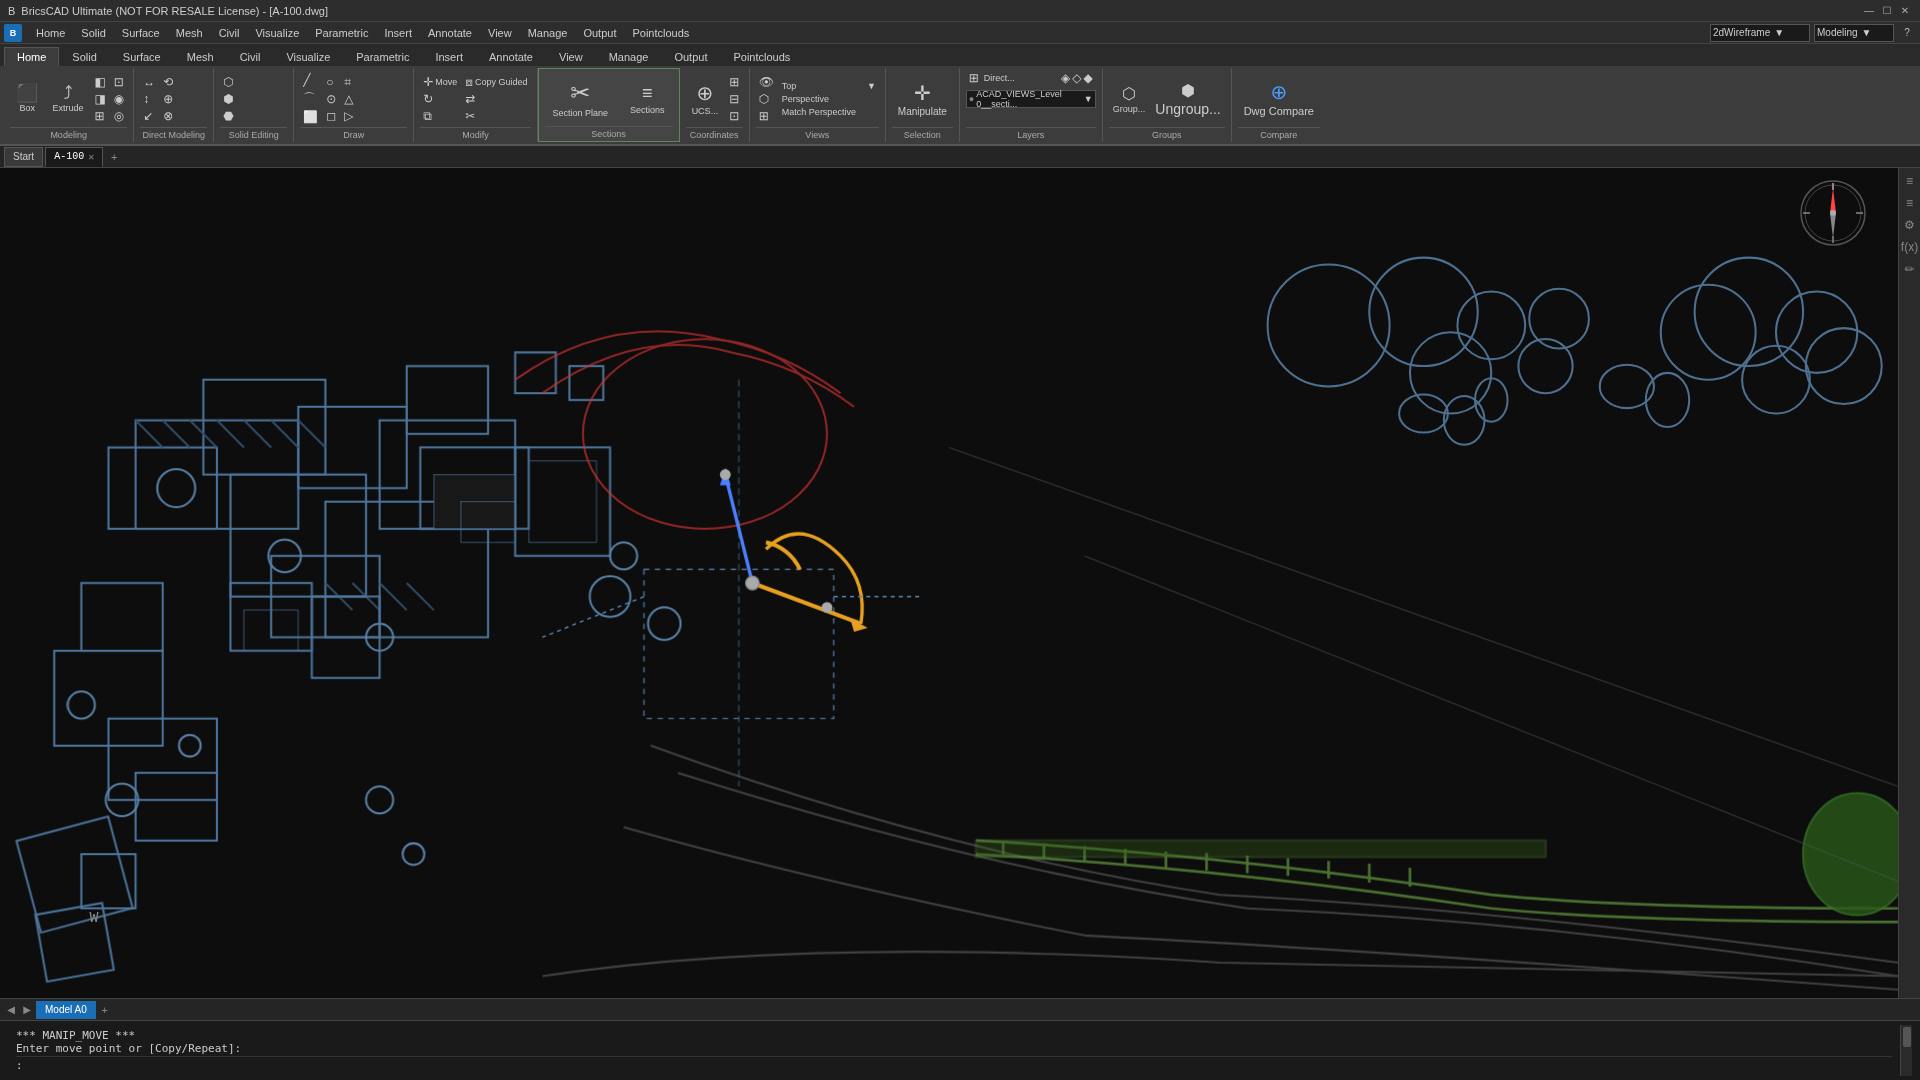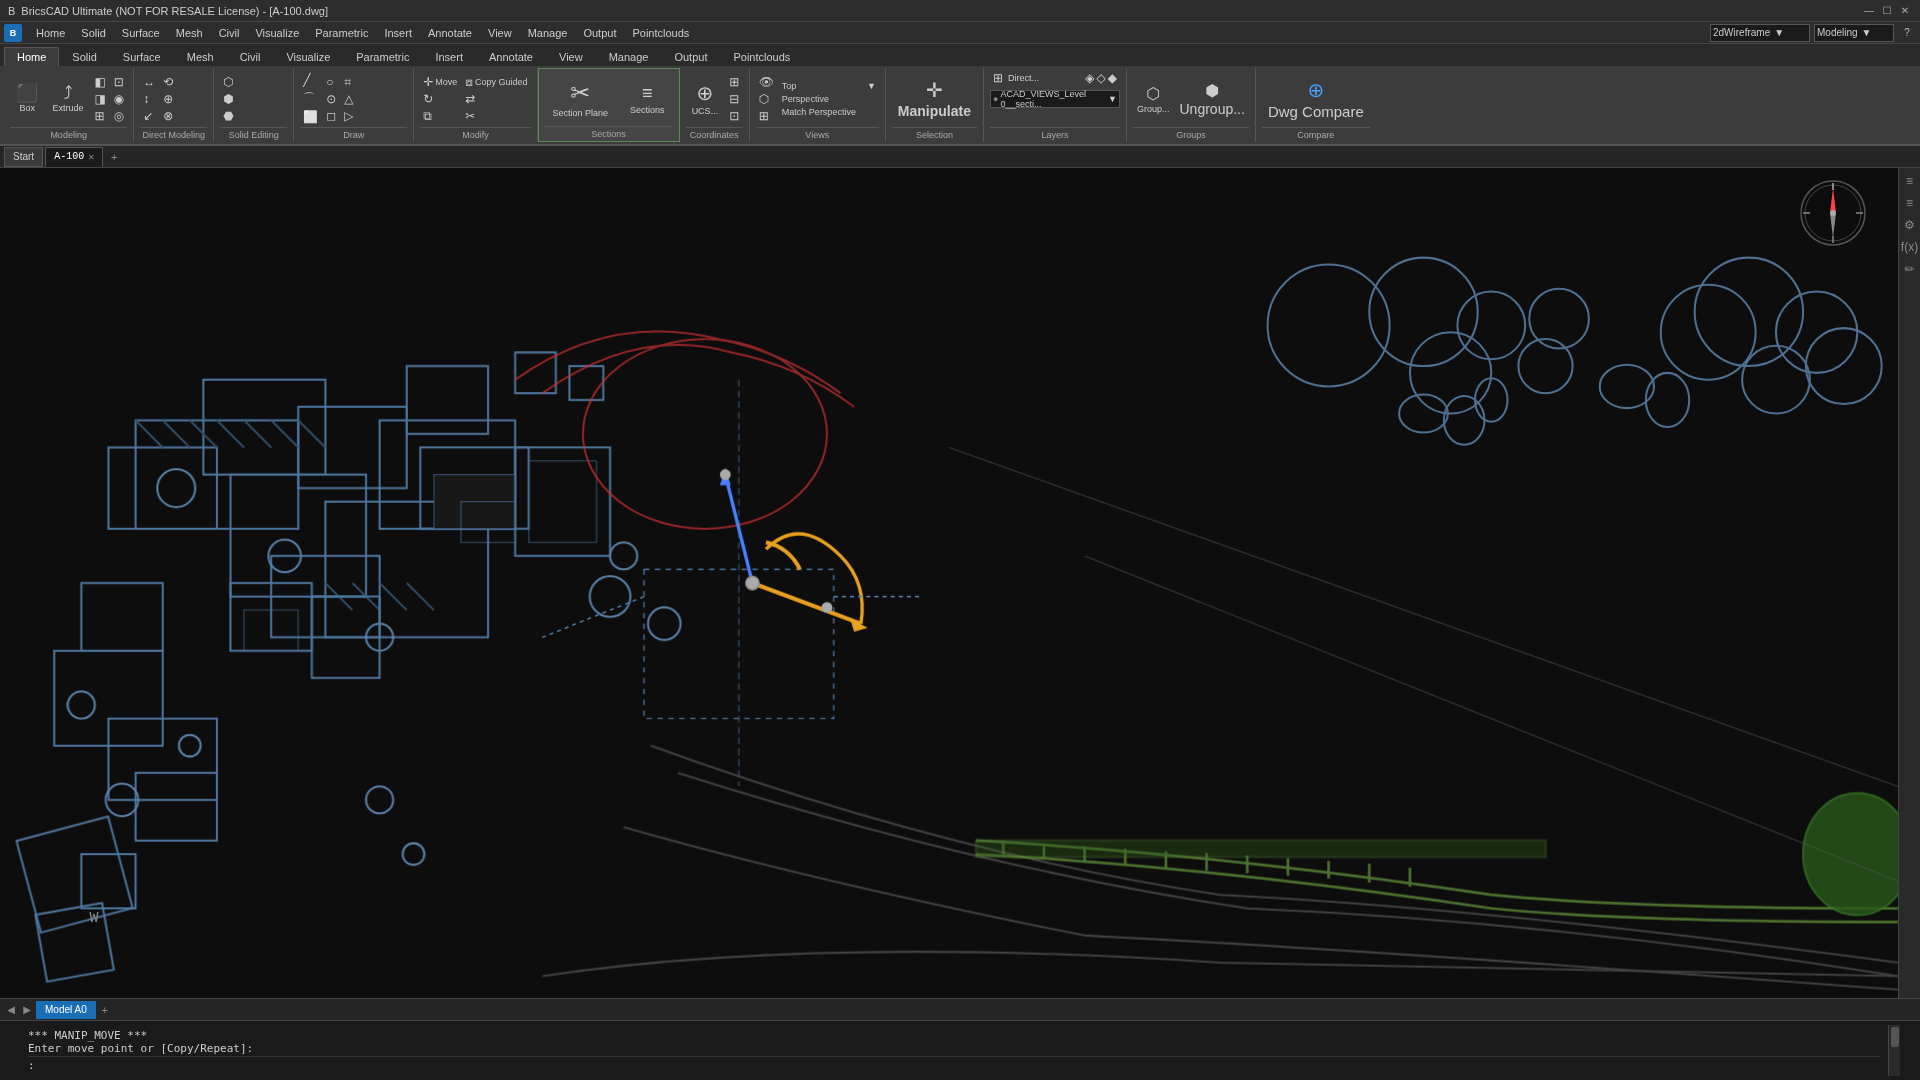--- a/index.html
+++ b/index.html
@@ -146,21 +146,21 @@
       cursor: pointer; color: #888; font-size: 12px; border-radius: 2px;
     }
 
     
     #command-area {
       height: 60px;
       background: #1a1a1a;
       border-top: 1px solid #444;
       display: flex;
       flex-direction: column;
-      padding: 4px 20px;
+      padding: 4px 8px;
     }
     #command-output {
       flex: 1;
       font-size: 11px;
       color: #ccc;
       font-family: monospace;
     }
     #command-input-row {
       display: flex;
       align-items: center;
@@ -487,21 +487,21 @@
         </div>
       </div>
     </div>
     <div class="ribbon-group-label">Views</div>
   </div>
 
   <div class="ribbon-group" style="min-width:70px;">
     <div class="ribbon-group-content">
       <div class="ribbon-btn large">
         <span style="font-size:20px;">✛</span>
-        <span style="font-size:14px;font-weight:bold;">Manipulate</span>
+        <span style="font-size:10px;">Manipulate</span>
       </div>
     </div>
     <div class="ribbon-group-label">Selection</div>
   </div>
 
   <div class="ribbon-group" style="min-width:140px;">
     <div class="ribbon-group-content" style="flex-direction:column; align-items:stretch;">
       <div style="display:flex; gap:2px; margin-bottom:2px;">
         <div class="ribbon-btn-sm">
             <span class="icon-sm">⊞</span>
@@ -533,21 +533,21 @@
         <span style="font-size:14px;">Ungroup...</span>
       </div>
     </div>
     <div class="ribbon-group-label">Groups</div>
   </div>
 
   <div class="ribbon-group" style="min-width:60px;">
     <div class="ribbon-group-content">
       <div class="ribbon-btn large">
         <span style="font-size:20px; color:#4a9eff;">⊕</span>
-        <span style="font-size:15px; text-align:center;">Dwg Compare</span>
+        <span style="font-size:11px; text-align:center;">Dwg Compare</span>
       </div>
     </div>
     <div class="ribbon-group-label">Compare</div>
   </div>
 
 </div>
 
 <div id="docbar">
   <div class="doc-tab">
     <span>Start</span>

